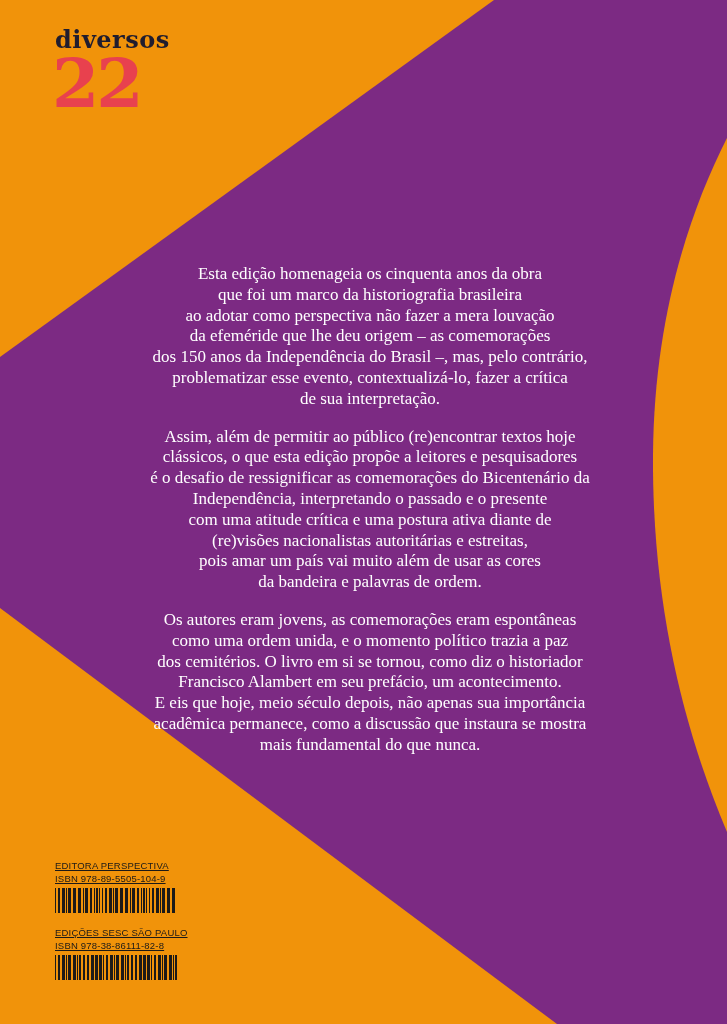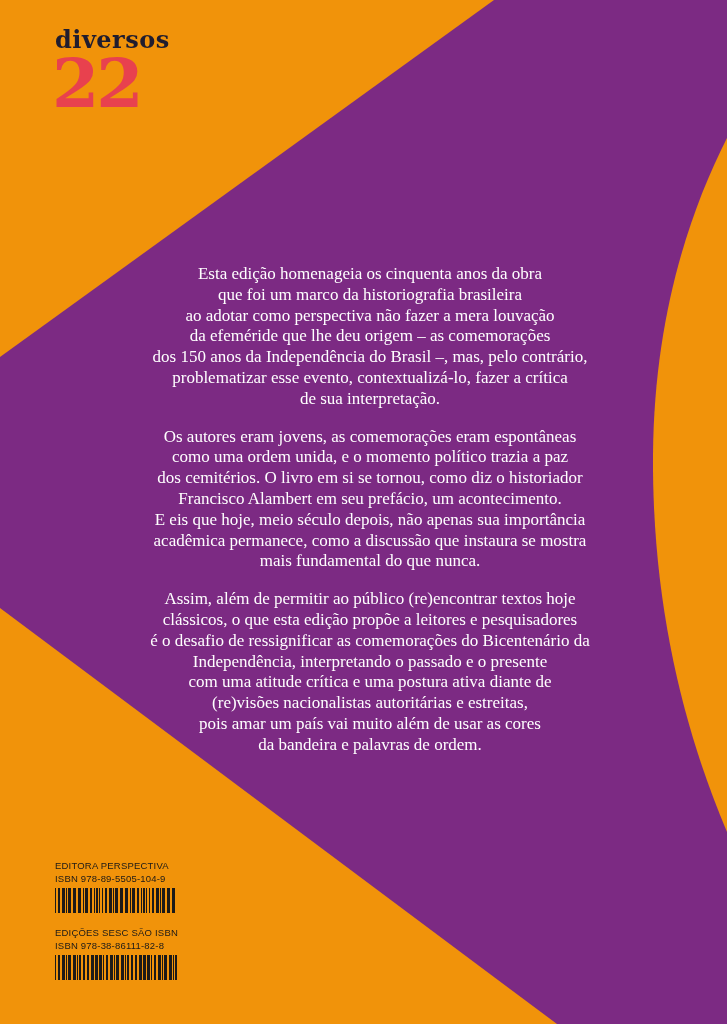--- a/index.html
+++ b/index.html
@@ -55,20 +55,21 @@
     position:absolute;
     left:55px;top:860px;width:160px;
     font-family:"Liberation Sans", sans-serif;
     color:var(--barcode-ink);
   }
   .pub-name,.pub-isbn{
     font-size:9.5px;
     line-height:12.5px;
     letter-spacing:0.2px;
     white-space:nowrap;
+    text-decoration:underline;
   }
   .barcode{
     display:flex;
     align-items:stretch;
     width:124px;height:25px;
     margin:3px 0 14px 0;
     overflow:hidden;
   }
   .barcode span{flex:none;background:var(--barcode-ink);}
 </style>
@@ -89,35 +90,35 @@
   </div>
 
   <div class="body-text">
     <p>Esta edição homenageia os cinquenta anos da obra
 que foi um marco da historiografia brasileira
 ao adotar como perspectiva não fazer a mera louvação
 da efeméride que lhe deu origem – as comemorações
 dos 150 anos da Independência do Brasil –, mas, pelo contrário,
 problematizar esse evento, contextualizá-lo, fazer a crítica
 de sua interpretação.</p>
-    <p>Os autores eram jovens, as comemorações eram espontâneas
-como uma ordem unida, e o momento político trazia a paz
-dos cemitérios. O livro em si se tornou, como diz o historiador
-Francisco Alambert em seu prefácio, um acontecimento.
-E eis que hoje, meio século depois, não apenas sua importância
-acadêmica permanece, como a discussão que instaura se mostra
-mais fundamental do que nunca.</p>
     <p>Assim, além de permitir ao público (re)encontrar textos hoje
 clássicos, o que esta edição propõe a leitores e pesquisadores
 é o desafio de ressignificar as comemorações do Bicentenário da
 Independência, interpretando o passado e o presente
 com uma atitude crítica e uma postura ativa diante de
 (re)visões nacionalistas autoritárias e estreitas,
 pois amar um país vai muito além de usar as cores
 da bandeira e palavras de ordem.</p>
+    <p>Os autores eram jovens, as comemorações eram espontâneas
+como uma ordem unida, e o momento político trazia a paz
+dos cemitérios. O livro em si se tornou, como diz o historiador
+Francisco Alambert em seu prefácio, um acontecimento.
+E eis que hoje, meio século depois, não apenas sua importância
+acadêmica permanece, como a discussão que instaura se mostra
+mais fundamental do que nunca.</p>
   </div>
 
   <div class="publisher-block">
     <div>
       <div class="pub-name">EDITORA PERSPECTIVA</div>
       <div class="pub-isbn">ISBN 978-89-5505-104-9</div>
       <div class="barcode">
           <span style="width: 1px; margin-right: 2px;"></span>
           <span style="width: 2px; margin-right: 2px;"></span>
           <span style="width: 3px; margin-right: 1px;"></span>
@@ -147,21 +148,21 @@
           <span style="width: 1px; margin-right: 2px;"></span>
           <span style="width: 2px; margin-right: 2px;"></span>
           <span style="width: 3px; margin-right: 1px;"></span>
           <span style="width: 1px; margin-right: 1px;"></span>
           <span style="width: 3px; margin-right: 2px;"></span>
           <span style="width: 3px; margin-right: 2px;"></span>
           <span style="width: 3px; margin-right: 2px;"></span>
         </div>
     </div>
     <div>
-      <div class="pub-name">EDIÇÕES SESC SÃO ISBN</div>
+      <div class="pub-name">EDIÇÕES SESC SÃO PAULO</div>
       <div class="pub-isbn">ISBN 978-38-86111-82-8</div>
       <div class="barcode">
           <span style="width: 1px; margin-right: 2px;"></span>
           <span style="width: 2px; margin-right: 2px;"></span>
           <span style="width: 3px; margin-right: 1px;"></span>
           <span style="width: 1px; margin-right: 1px;"></span>
           <span style="width: 3px; margin-right: 2px;"></span>
           <span style="width: 3px; margin-right: 1px;"></span>
           <span style="width: 1px; margin-right: 1px;"></span>
           <span style="width: 2px; margin-right: 2px;"></span>

